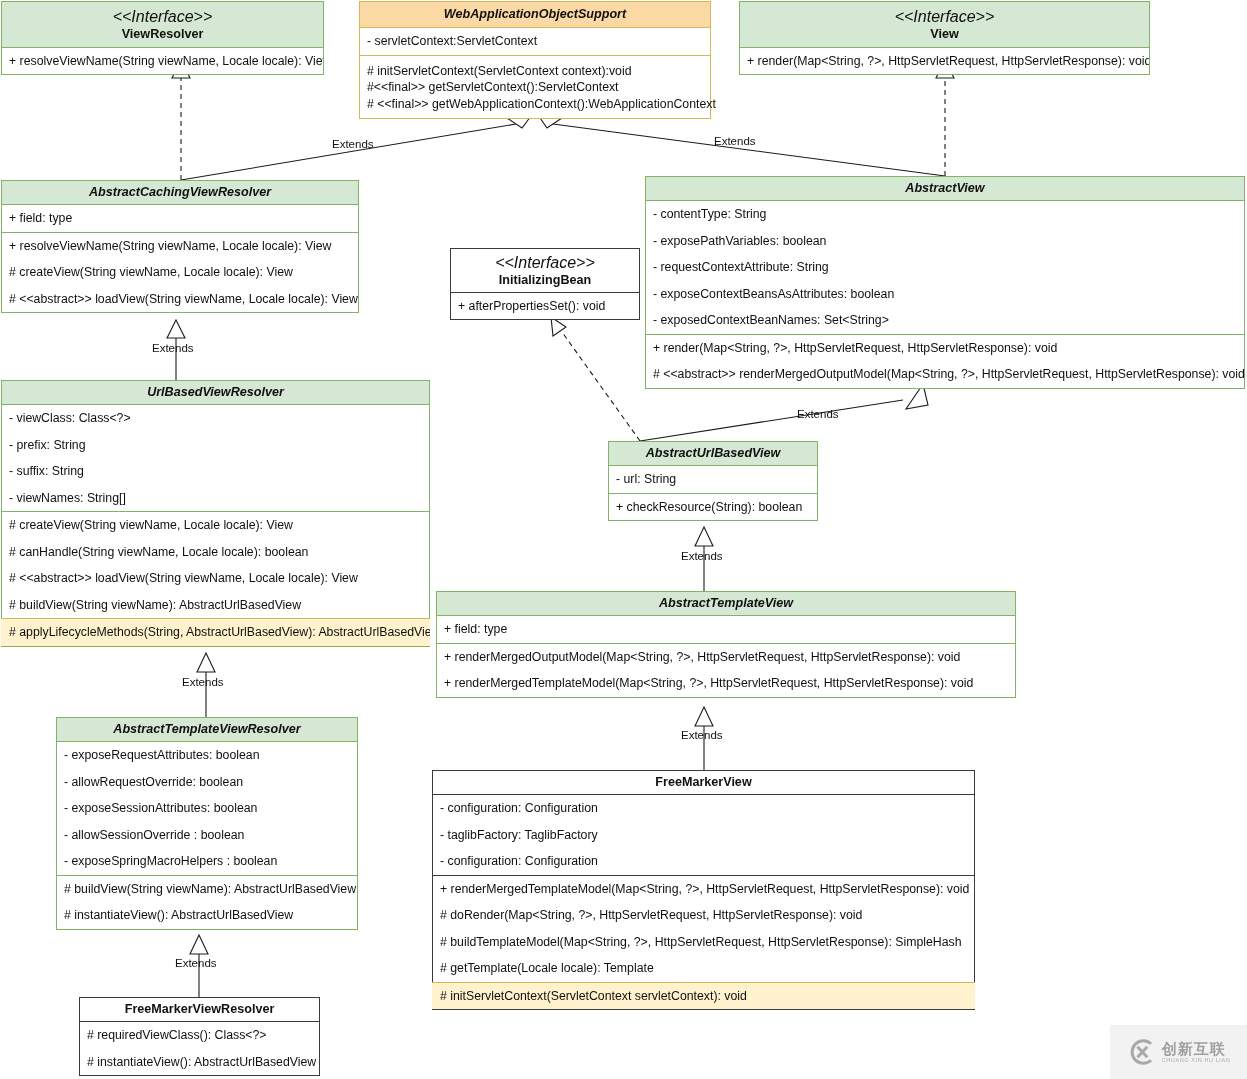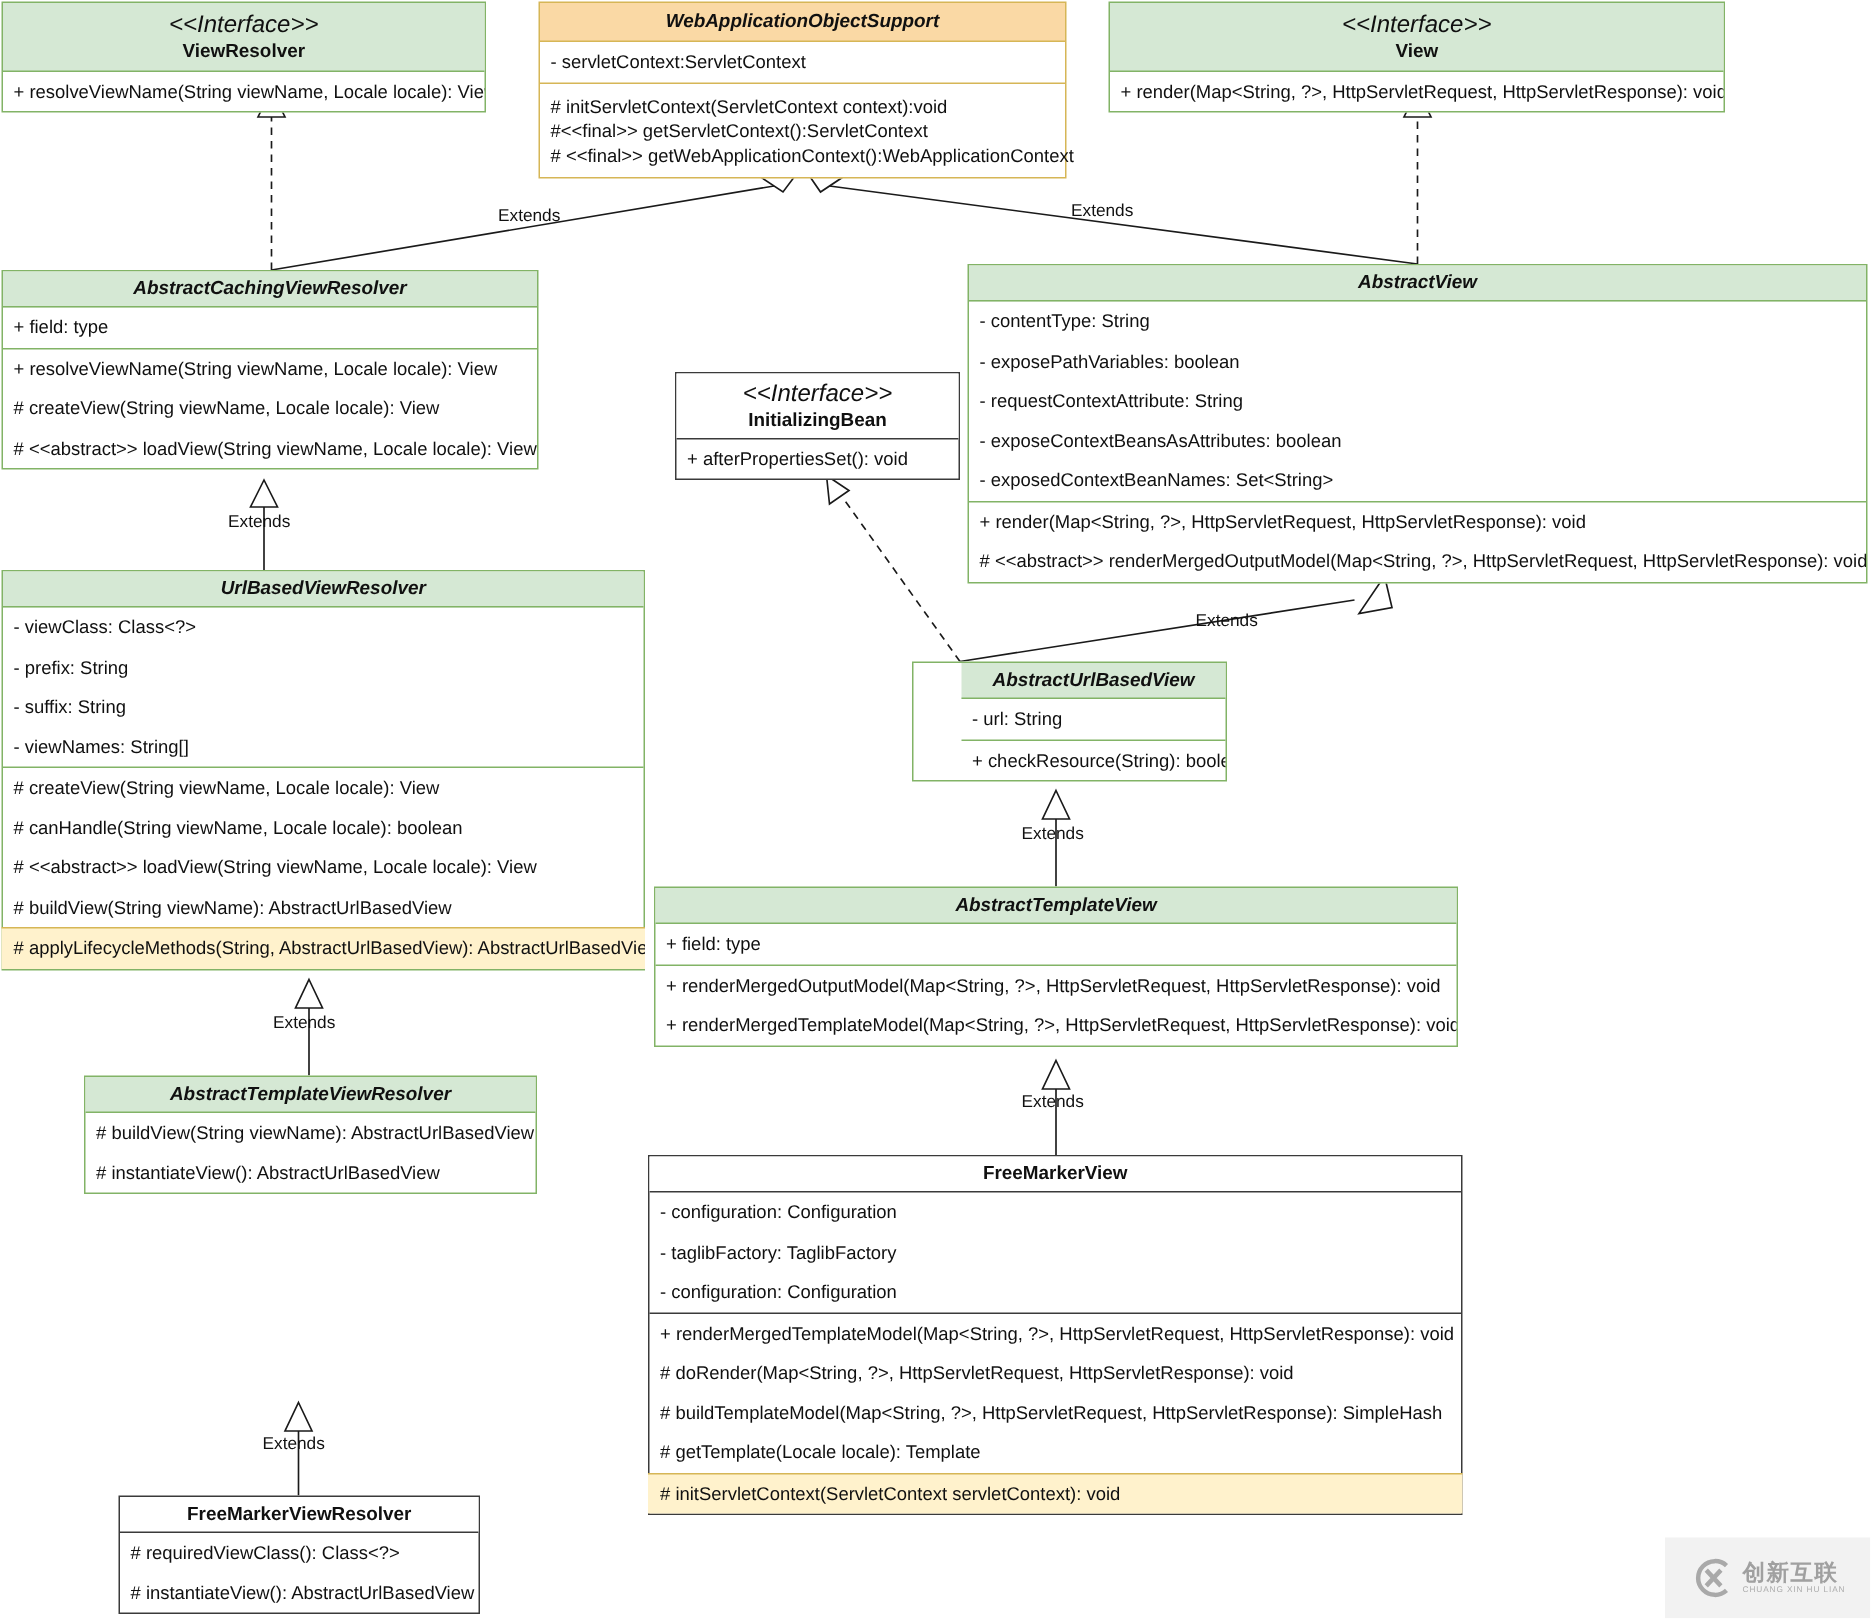--- a/index.html
+++ b/index.html
@@ -295,20 +295,27 @@
       <div class="uml-row"># buildView(String viewName): AbstractUrlBasedView</div>
       <div class="uml-row hl lastrow"># applyLifecycleMethods(String, AbstractUrlBasedView): AbstractUrlBasedView</div>
     </div>
   </div>
 
   <div class="umlbox green" style="left:56px; top:717px; width:302px;">
     <div class="uml-header italic-name" style="padding:4px 6px;">
       <span class="cname">AbstractTemplateViewResolver</span>
     </div>
     <div class="uml-section">
+      <div class="uml-row">- exposeRequestAttributes: boolean</div>
+      <div class="uml-row">- allowRequestOverride: boolean</div>
+      <div class="uml-row">- exposeSessionAttributes: boolean</div>
+      <div class="uml-row">- allowSessionOverride : boolean</div>
+      <div class="uml-row">- exposeSpringMacroHelpers : boolean</div>
+    </div>
+    <div class="uml-section">
       <div class="uml-row"># buildView(String viewName): AbstractUrlBasedView</div>
       <div class="uml-row"># instantiateView(): AbstractUrlBasedView</div>
     </div>
   </div>
 
   <div class="umlbox plain" style="left:79px; top:997px; width:241px;">
     <div class="uml-header" style="padding:4px 6px;">
       <span class="cname">FreeMarkerViewResolver</span>
     </div>
     <div class="uml-section">
@@ -337,33 +344,33 @@
       <div class="uml-row">- requestContextAttribute: String</div>
       <div class="uml-row">- exposeContextBeansAsAttributes: boolean</div>
       <div class="uml-row">- exposedContextBeanNames: Set&lt;String&gt;</div>
     </div>
     <div class="uml-section">
       <div class="uml-row">+ render(Map&lt;String, ?&gt;, HttpServletRequest, HttpServletResponse): void</div>
       <div class="uml-row"># &lt;&lt;abstract&gt;&gt; renderMergedOutputModel(Map&lt;String, ?&gt;, HttpServletRequest, HttpServletResponse): void</div>
     </div>
   </div>
 
-  <div class="umlbox green" style="left:608px; top:441px; width:210px;padding-left:32px;">
+  <div class="umlbox green" style="left:608px; top:441px; width:210px;">
     <div class="uml-header italic-name" style="padding:4px 6px;">
       <span class="cname">AbstractUrlBasedView</span>
     </div>
     <div class="uml-section">
       <div class="uml-row">- url: String</div>
     </div>
     <div class="uml-section">
       <div class="uml-row">+ checkResource(String): boolean</div>
     </div>
   </div>
 
-  <div class="umlbox green" style="left:436px; top:591px; width:536px;">
+  <div class="umlbox green" style="left:436px; top:591px; width:580px;">
     <div class="uml-header italic-name" style="padding:4px 6px;">
       <span class="cname">AbstractTemplateView</span>
     </div>
     <div class="uml-section">
       <div class="uml-row">+ field: type</div>
     </div>
     <div class="uml-section">
       <div class="uml-row">+ renderMergedOutputModel(Map&lt;String, ?&gt;, HttpServletRequest, HttpServletResponse): void</div>
       <div class="uml-row">+ renderMergedTemplateModel(Map&lt;String, ?&gt;, HttpServletRequest, HttpServletResponse): void</div>
     </div>

